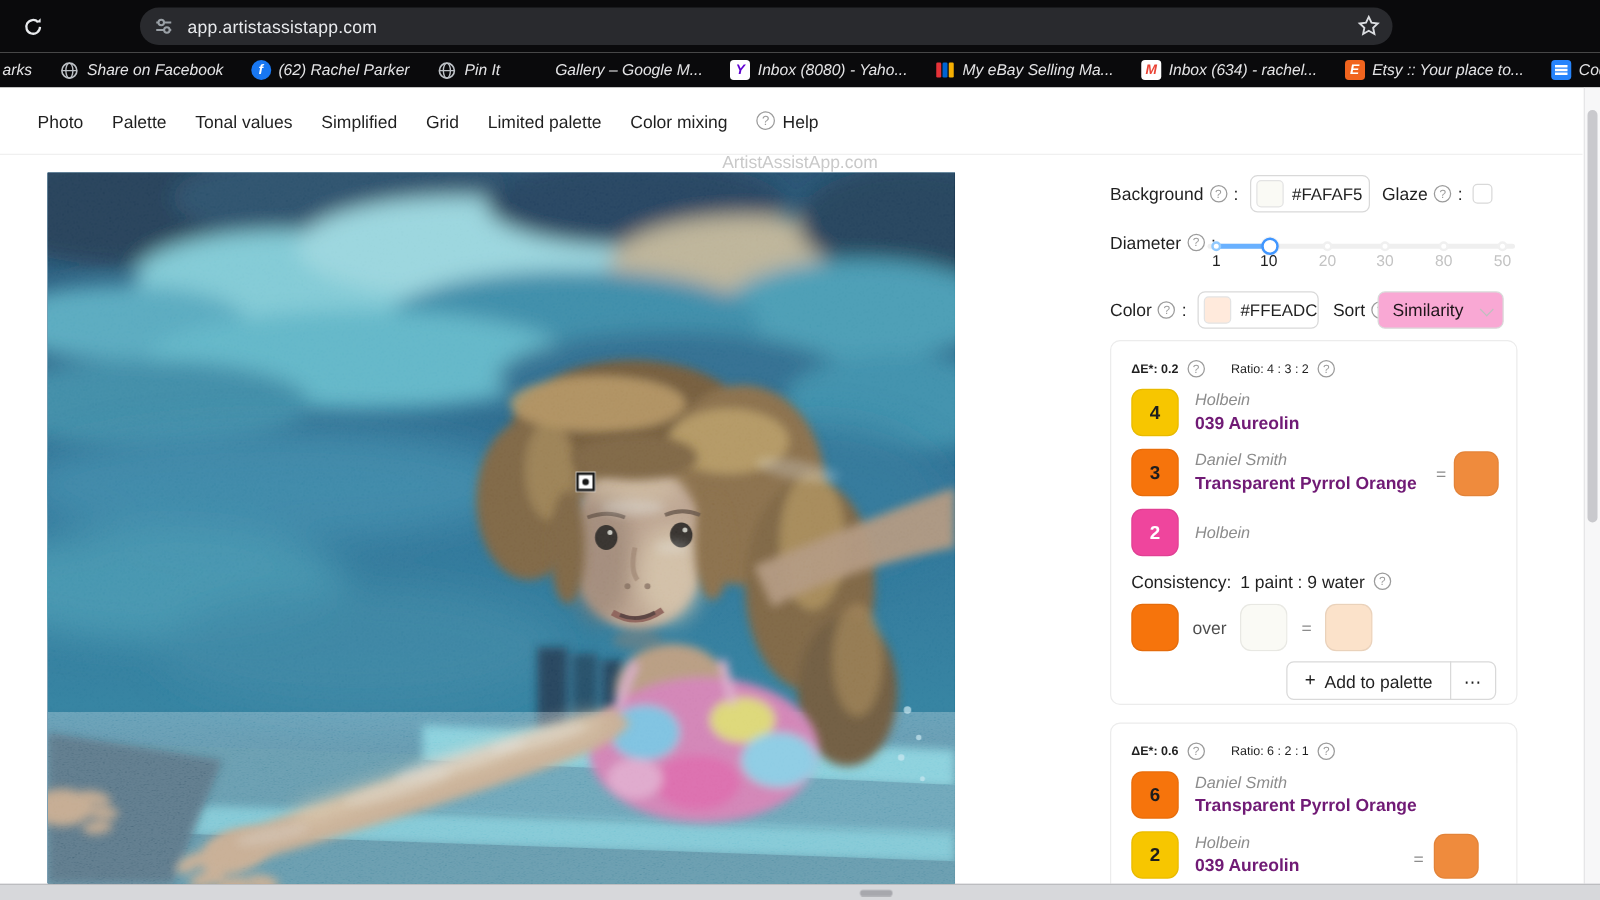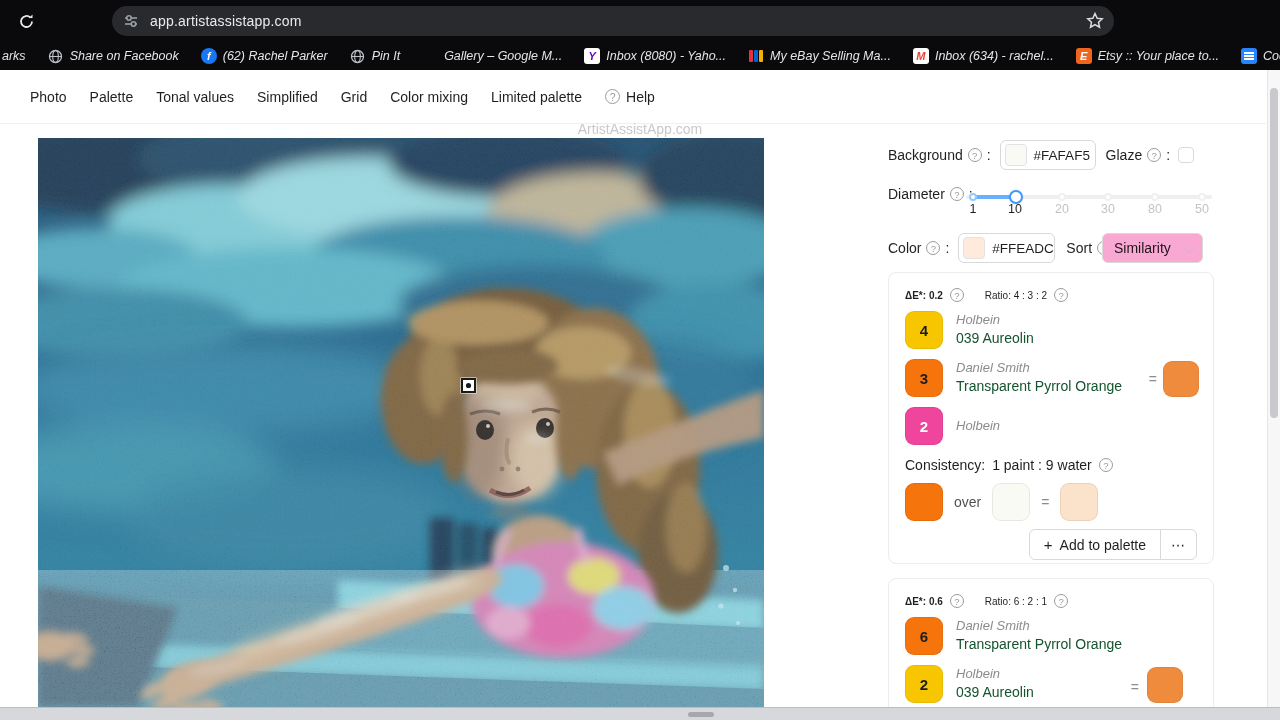--- a/index.html
+++ b/index.html
@@ -76,21 +76,21 @@
   .card1 { top:202px; height:292px; }
   .card2 { top:508px; height:210px; }
   .card-head { display:flex; align-items:center; gap:7px; font-size:10px; color:rgba(0,0,0,.88); height:20px; margin-bottom:6px; }
   .deltae { font-weight:700; }
   .ratio { margin-left:14px; }
   .mix-row { display:flex; align-items:center; gap:13px; height:38px; margin-bottom:10px; }
   .paint-swatch { width:38px; height:38px; border-radius:9px; display:flex; align-items:center; justify-content:center; font-size:15px; font-weight:700; color:#1d1d1d; flex:0 0 auto; box-shadow:inset 0 0 0 1px rgba(0,0,0,.06); }
   .paint-swatch.light-num { color:#fff; }
   .paint-meta { line-height:1.3; }
   .paint-brand { font-size:13px; font-style:italic; color:#8c8c8c; }
-  .paint-name { font-size:14px; font-weight:400; color:#14532d; white-space:nowrap; }
+  .paint-name { font-size:14px; font-weight:700; color:#701a75; white-space:nowrap; }
   .equals { color:#8c8c8c; font-size:14px; }
   .result-swatch { width:36px; height:36px; border-radius:9px; box-shadow:inset 0 0 0 1px rgba(0,0,0,.05); }
   .card .abs-eq { position:absolute; }
   .consistency { display:flex; align-items:center; gap:7px; font-size:14px; color:rgba(0,0,0,.88); height:20px; margin-top:5px; }
   .over-row { display:flex; align-items:center; gap:11px; margin-top:8px; height:38px; }
   .over-sw { width:38px; height:38px; border-radius:9px; box-shadow:inset 0 0 0 1px rgba(0,0,0,.07); }
   .over-word { font-size:14px; color:rgba(0,0,0,.7); }
   .btn-row { display:flex; justify-content:flex-end; margin-top:8px; }
   .btn { height:31px; background:#fff; border:1px solid #d9d9d9; display:flex; align-items:center; justify-content:center; font-size:14px; color:rgba(0,0,0,.88); cursor:pointer; padding:0 14px; }
   .btn-add { border-radius:6px 0 0 6px; gap:7px; }
@@ -217,22 +217,22 @@
   </div>
 
   <div class="page">
 
     <div class="tabbar">
       <div class="tab">Photo</div>
       <div class="tab">Palette</div>
       <div class="tab">Tonal values</div>
       <div class="tab">Simplified</div>
       <div class="tab">Grid</div>
+      <div class="tab">Limited palette</div>
       <div class="tab">Color mixing</div>
-      <div class="tab">Limited palette</div>
       <div class="tab tab-help">
         <span class="qicon big"></span>
         <span>Help</span>
       </div>
     </div>
 
     <div class="watermark">ArtistAssistApp.com</div>
 
     <div class="photo-wrap">
       <svg width="726" height="569" viewBox="0 0 726 569" preserveAspectRatio="none">

